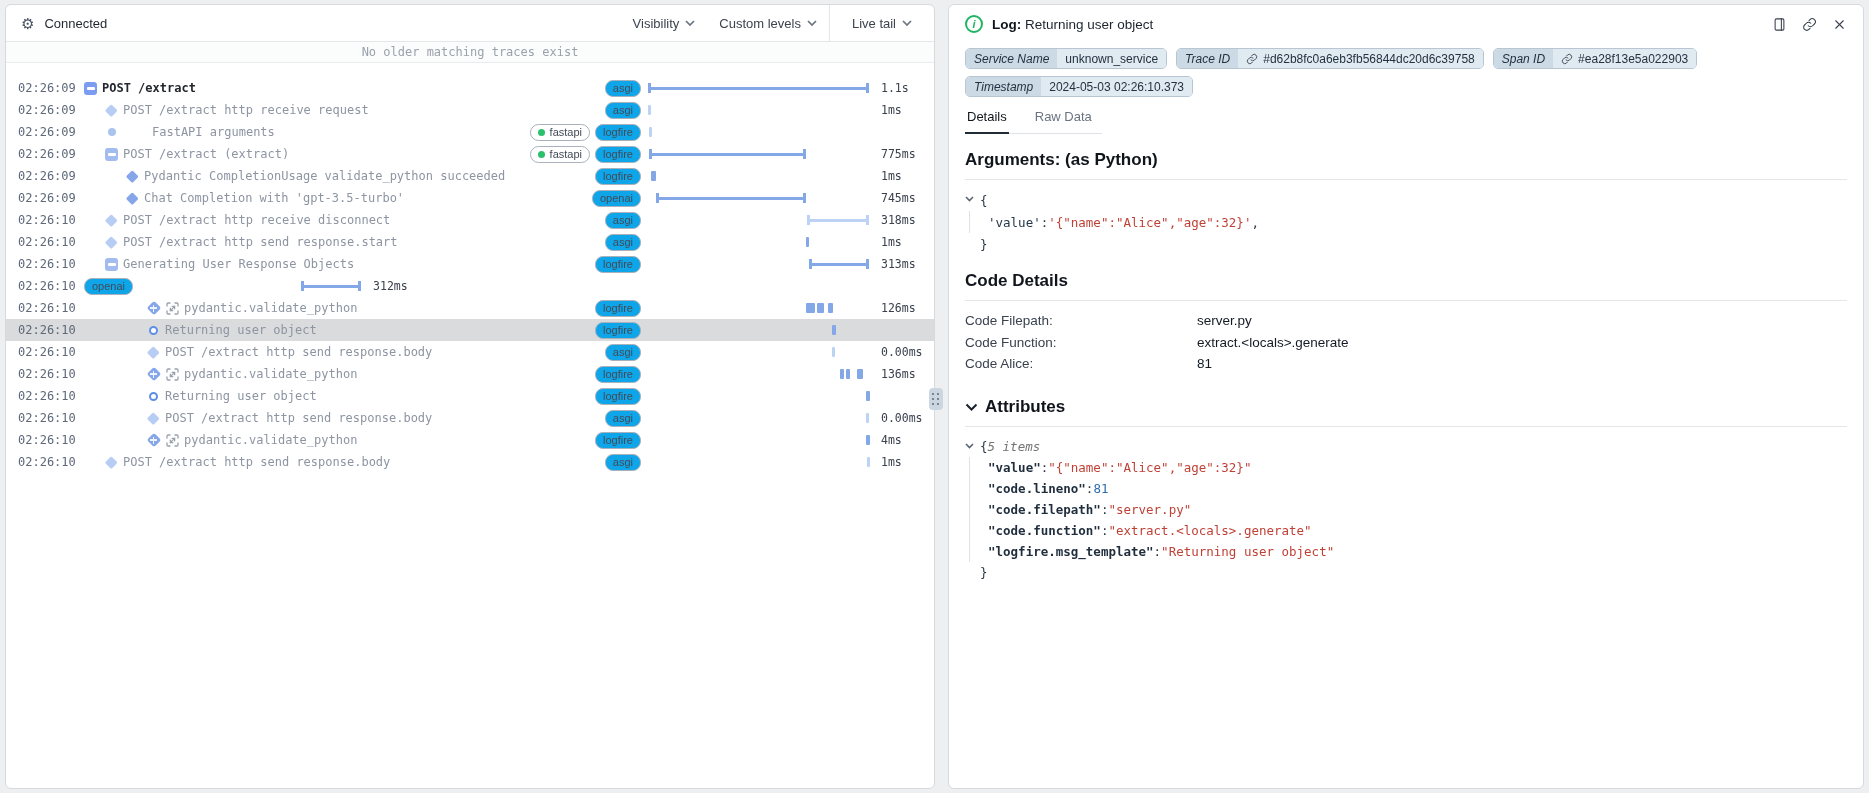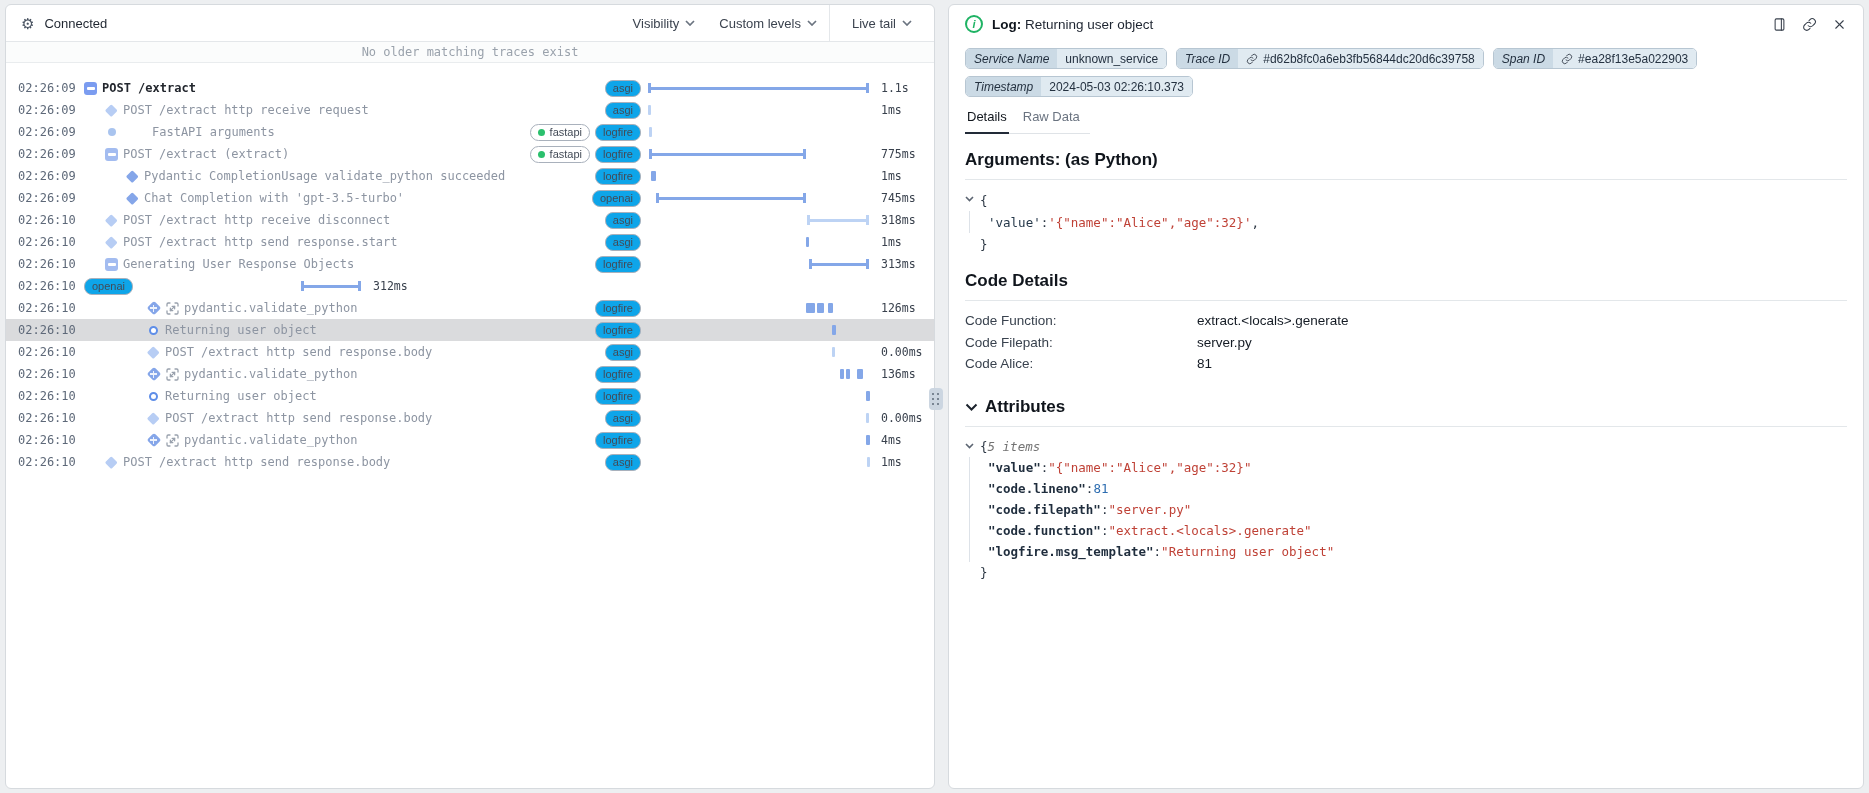--- a/index.html
+++ b/index.html
@@ -85,21 +85,21 @@
   .ricons { margin-left:auto; display:flex; gap:15px; align-items:center; }
   .ricons svg { width:15px; height:15px; stroke:#39414d; fill:none; stroke-width:1.7; stroke-linecap:round; stroke-linejoin:round; cursor:pointer; }
 
   .badges { padding:5px 16px 0; }
   .badge-row { display:flex; gap:9px; margin-bottom:7px; }
   .badge { display:inline-flex; border:1px solid #b7c6d2; border-radius:5px; overflow:hidden; font-size:12px; }
   .badge .lbl { font-style:italic; background:#cbdae5; padding:2.5px 8px; color:#243140; }
   .badge .val { background:#e0eaf1; padding:2.5px 8px; color:#243140; display:flex; align-items:center; gap:5px; }
   .badge svg { width:12px; height:12px; stroke:#3b4450; fill:none; stroke-width:1.8; stroke-linecap:round; }
 
-  .tabs { margin:12px 16px 0; display:flex; gap:12px; border-bottom:1px solid #dfe3e7; width:fit-content; padding-right:8px; }
+  .tabs { margin:12px 16px 0; display:flex; gap:24px; border-bottom:1px solid #dfe3e7; width:fit-content; padding-right:8px; }
   .tab { font-size:13px; color:#6a7380; padding:0 2px 8px; cursor:pointer; }
   .tab.active { color:#10151c; border-bottom:2px solid #222b38; margin-bottom:-1px; }
 
   .section-heading {
     font-size:17px; font-weight:bold; color:#10151c; margin:16px 16px 0;
     display:flex; align-items:center; gap:7px;
   }
   .rule { border:none; border-top:1px solid #e3e7ea; margin:9px 16px; }
   .attr-chev { width:13px; height:8px; }
   .attr-chev polyline { fill:none; stroke:#1b222c; stroke-width:2; }
@@ -591,26 +591,26 @@
       </div>
       <div class="cline" style="height: 22px;">
         <span class="tk-p">}</span>
       </div>
     </div>
 
   <div class="section-heading">Code Details</div>
   <hr class="rule">
   <div id="code-details">
       <div class="kv">
+        <span class="k">Code Filepath:</span>
+        <span class="v">server.py</span>
+      </div>
+      <div class="kv">
         <span class="k">Code Function:</span>
         <span class="v">extract.&lt;locals&gt;.generate</span>
-      </div>
-      <div class="kv">
-        <span class="k">Code Filepath:</span>
-        <span class="v">server.py</span>
       </div>
       <div class="kv">
         <span class="k">Code Alice:</span>
         <span class="v">81</span>
       </div>
     </div>
 
   <div class="section-heading" style="margin-top:22px;">
     <svg class="attr-chev" viewBox="0 0 13 8">
         <polyline points="1.5,1.5 6.5,6.5 11.5,1.5"></polyline>

